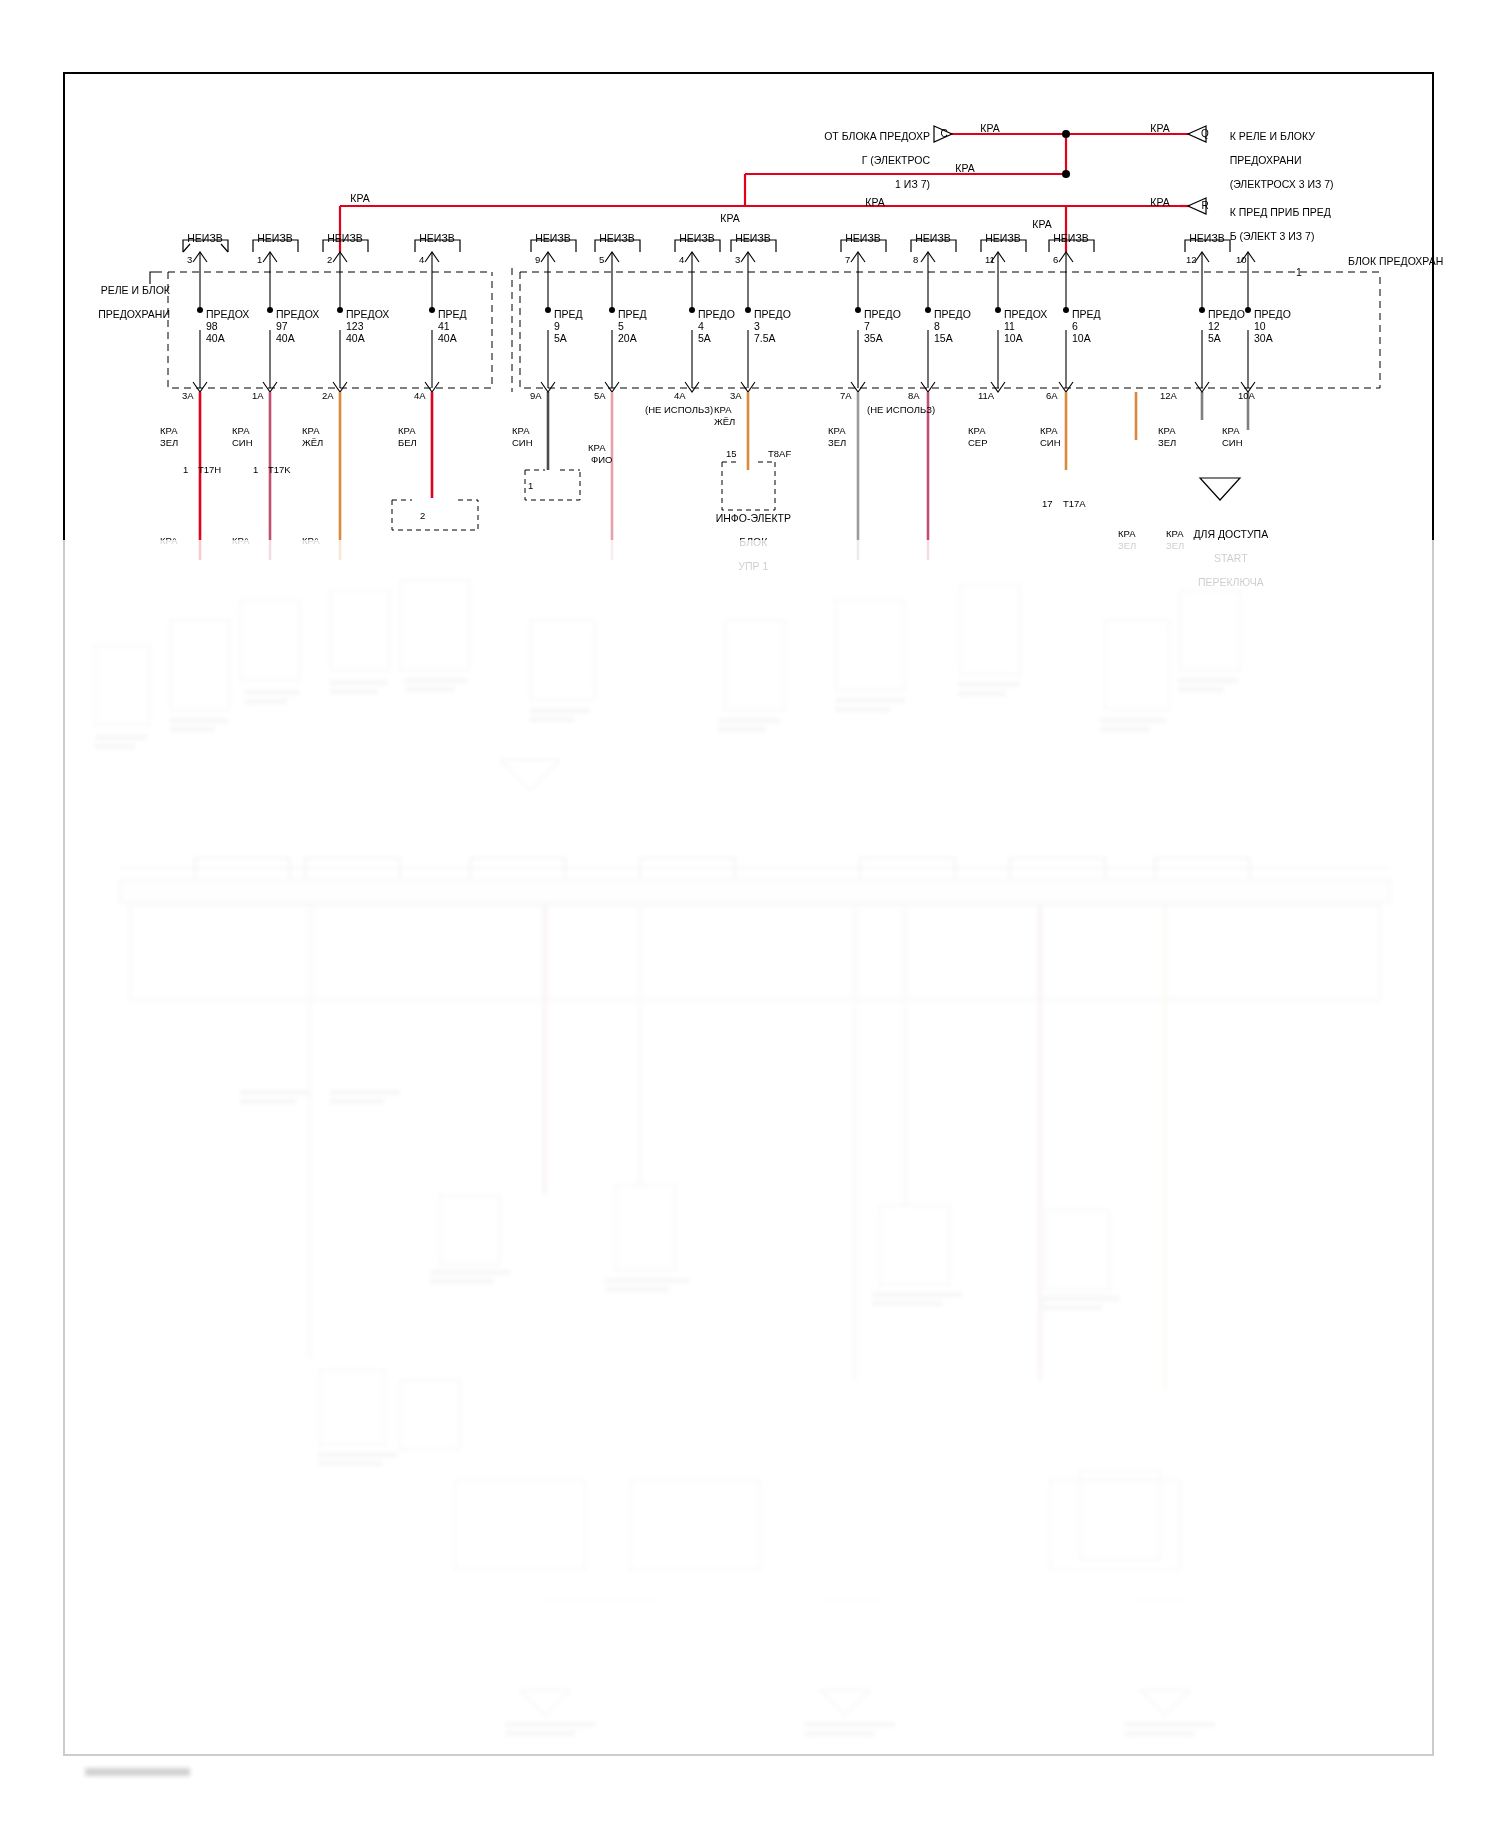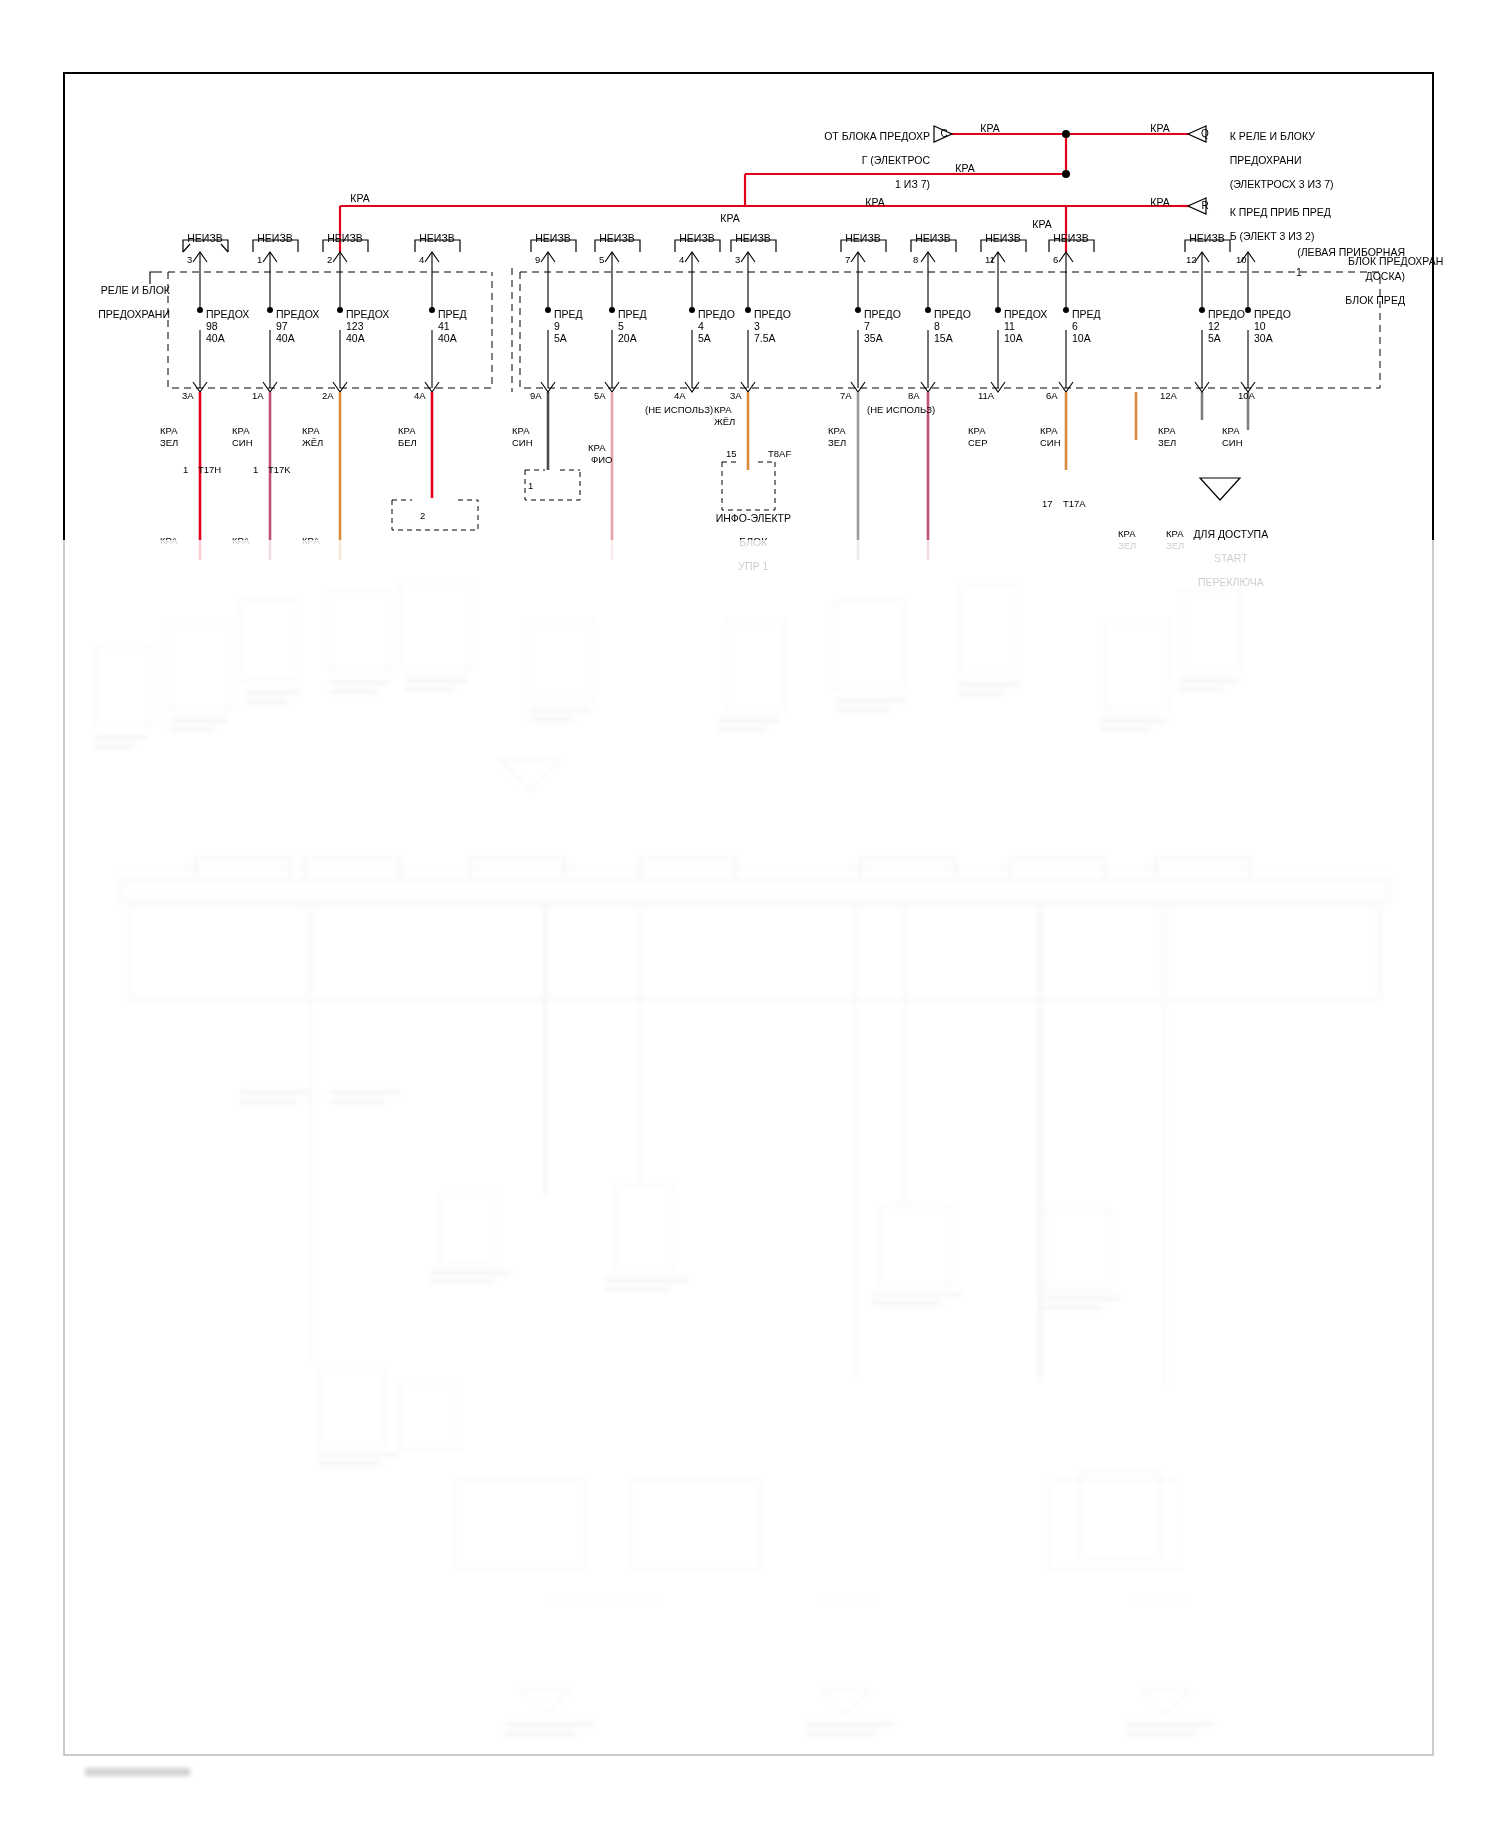--- a/index.html
+++ b/index.html
@@ -389,31 +389,26 @@
 
   <div class="lbl c" style="left:935px; top:162px; width:60px;">КРА</div>
   <div class="lbl c" style="left:845px; top:196px; width:60px;">КРА</div>
   <div class="lbl c" style="left:700px; top:212px; width:60px;">КРА</div>
   <div class="lbl c" style="left:1012px; top:218px; width:60px;">КРА</div>
   <div class="lbl c" style="left:330px; top:192px; width:60px;">КРА</div>
   <div class="lbl c" style="left:1130px; top:196px; width:60px;">КРА</div>
   <div class="lbl c" style="left:1196px; top:200px; width:18px; font-size:10px;">R</div>
   <div class="lbl" style="left:1218px; top:194px; width:200px;">
     <span>К ПРЕД ПРИБ ПРЕД</span><br>
-    <span>Б (ЭЛЕКТ 3 ИЗ 2)</span>
+    <span>Б (ЭЛЕКТ 3 ИЗ 7)</span>
   </div>
 
   <div class="lbl r" style="left:60px; top:272px; width:110px;">
     <span>РЕЛЕ И БЛОК</span><br>
     <span>ПРЕДОХРАНИ</span>
-  </div>
-  <div class="lbl r" style="left:1235px; top:234px; width:170px;">
-    <span>(ЛЕВАЯ ПРИБОРНАЯ</span><br>
-    <span>ДОСКА)</span><br>
-    <span>БЛОК ПРЕД</span>
   </div>
   <div class="lbl" style="left:1348px; top:255px;">БЛОК ПРЕДОХРАН</div>
   <div class="lbl" style="left:1296px; top:266px;">1</div>
 
   <div class="lbl c" style="left:175px; top:232px; width:60px;">НЕИЗВ</div>
   <div class="lbl c" style="left:245px; top:232px; width:60px;">НЕИЗВ</div>
   <div class="lbl c" style="left:315px; top:232px; width:60px;">НЕИЗВ</div>
   <div class="lbl c" style="left:407px; top:232px; width:60px;">НЕИЗВ</div>
   <div class="lbl c" style="left:523px; top:232px; width:60px;">НЕИЗВ</div>
   <div class="lbl c" style="left:587px; top:232px; width:60px;">НЕИЗВ</div>

